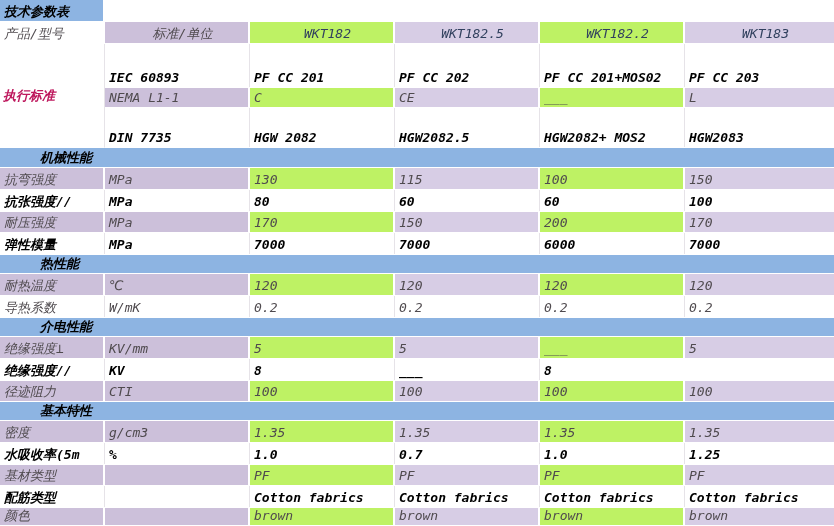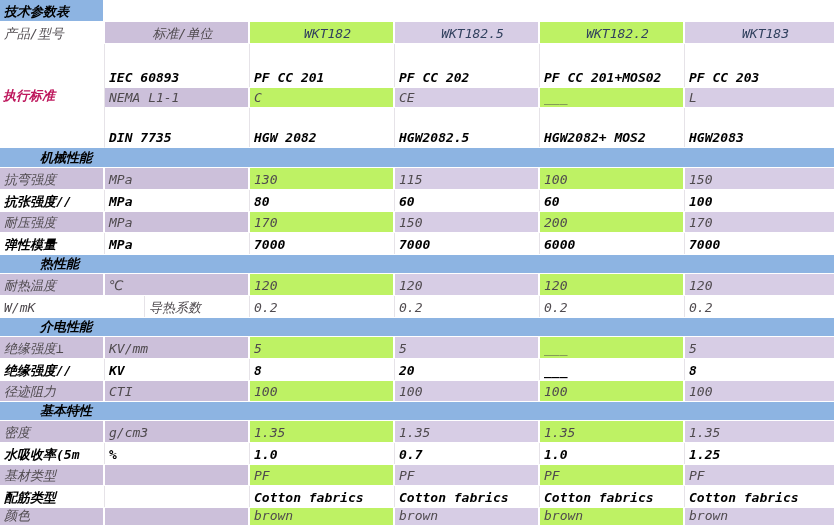--- a/index.html
+++ b/index.html
@@ -109,43 +109,42 @@
     </div>
     <div class="row h22 lav">
       <div class="cell w1 c12">耐热温度</div>
       <div class="cell wc c12">℃</div>
       <div class="cell wc vl">120</div>
       <div class="cell wc vm">120</div>
       <div class="cell wc vl">120</div>
       <div class="cell wlast vm">120</div>
     </div>
     <div class="row h22 white">
+      <div class="cell w1 c12">导热系数</div>
       <div class="cell wc c12">W/mK</div>
-      <div class="cell w1 c12">导热系数</div>
       <div class="cell wc vl">0.2</div>
       <div class="cell wc vm">0.2</div>
       <div class="cell wc vl">0.2</div>
       <div class="cell wlast vm">0.2</div>
     </div>
     <div class="row h19">
       <div class="cell fill band">介电性能</div>
     </div>
     <div class="row h22 lav">
       <div class="cell w1 c12">绝缘强度⊥</div>
       <div class="cell wc c12">KV/mm</div>
       <div class="cell wc vl">5</div>
       <div class="cell wc vm">5</div>
       <div class="cell wc vl">___</div>
       <div class="cell wlast vm">5</div>
     </div>
     <div class="row h22 white bold">
       <div class="cell w1 c12">绝缘强度//</div>
       <div class="cell wc c12">KV</div>
       <div class="cell wc vl">8</div>
-      <div class="cell wc vm">20</div>
       <div class="cell wc vl">___</div>
       <div class="cell wlast vm">8</div>
     </div>
     <div class="row h21 lav">
       <div class="cell w1 c12">径迹阻力</div>
       <div class="cell wc c12">CTI</div>
       <div class="cell wc vl">100</div>
       <div class="cell wc vm">100</div>
       <div class="cell wc vl">100</div>
       <div class="cell wlast vm">100</div>

